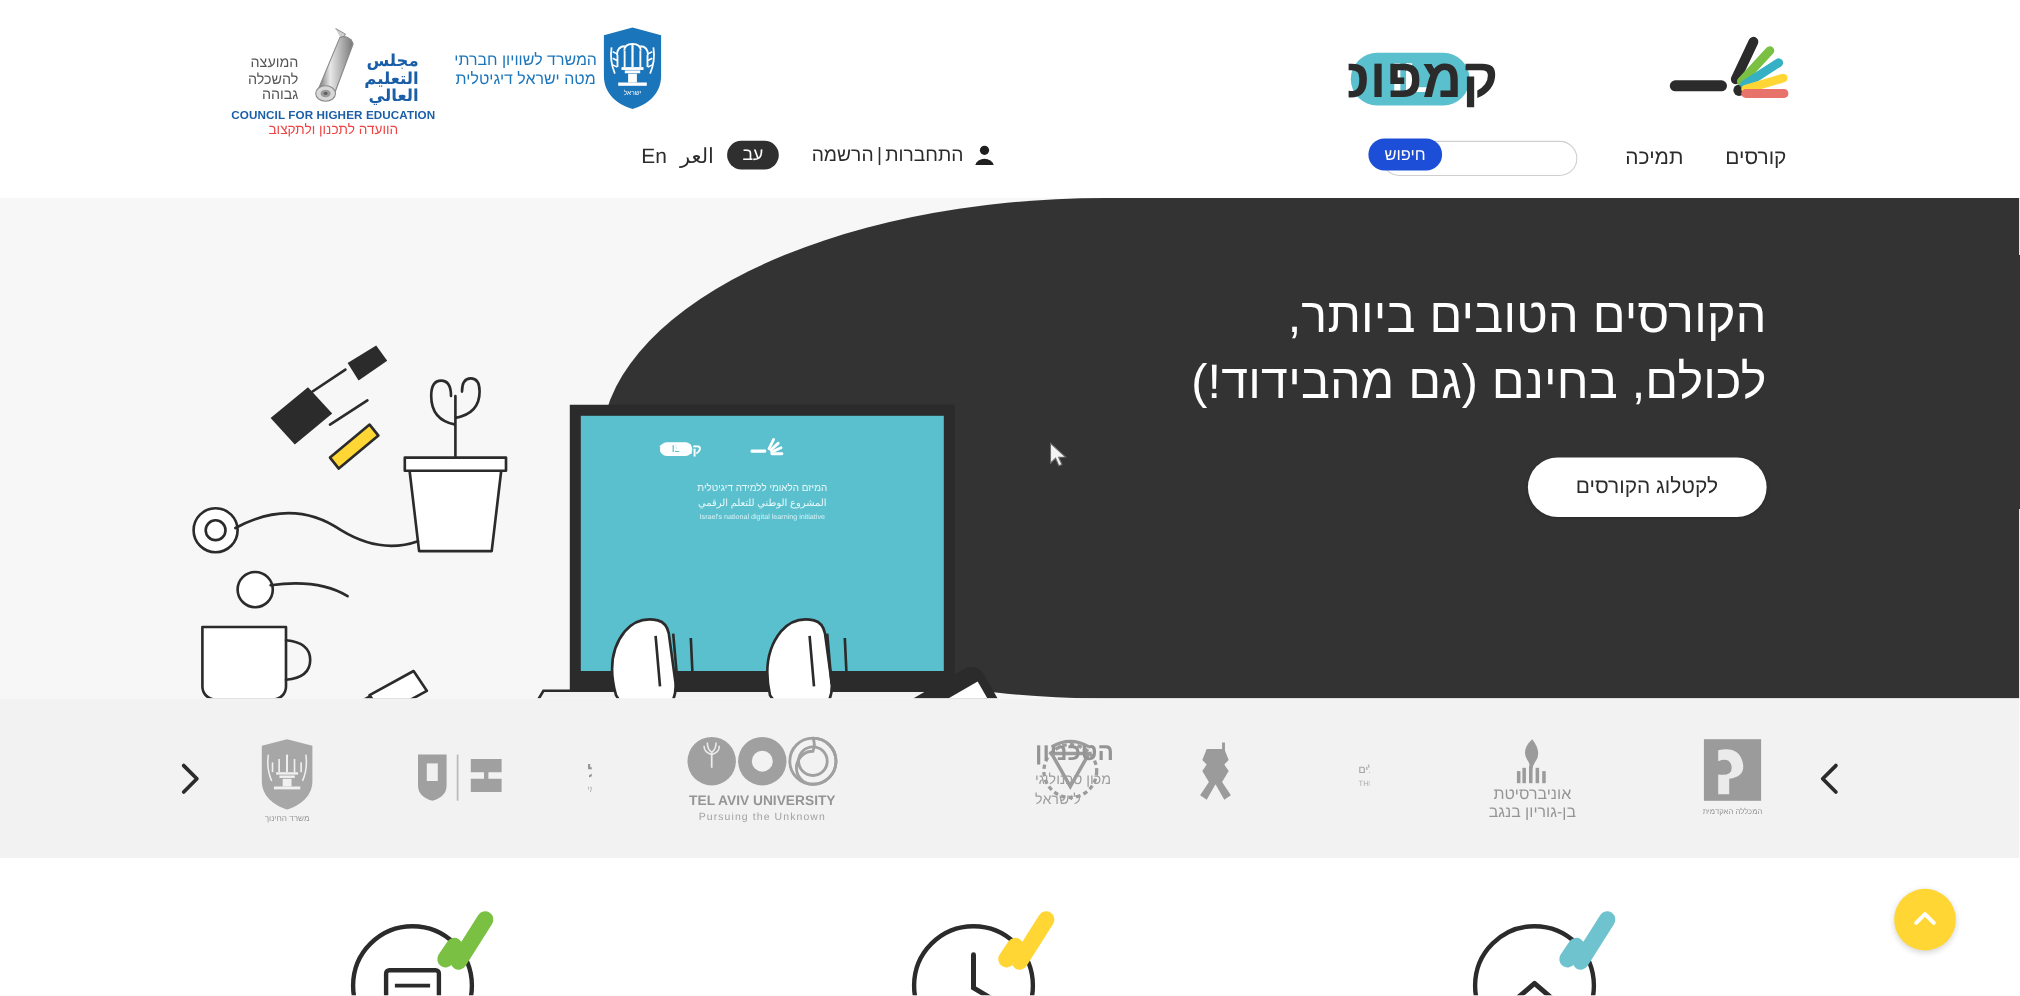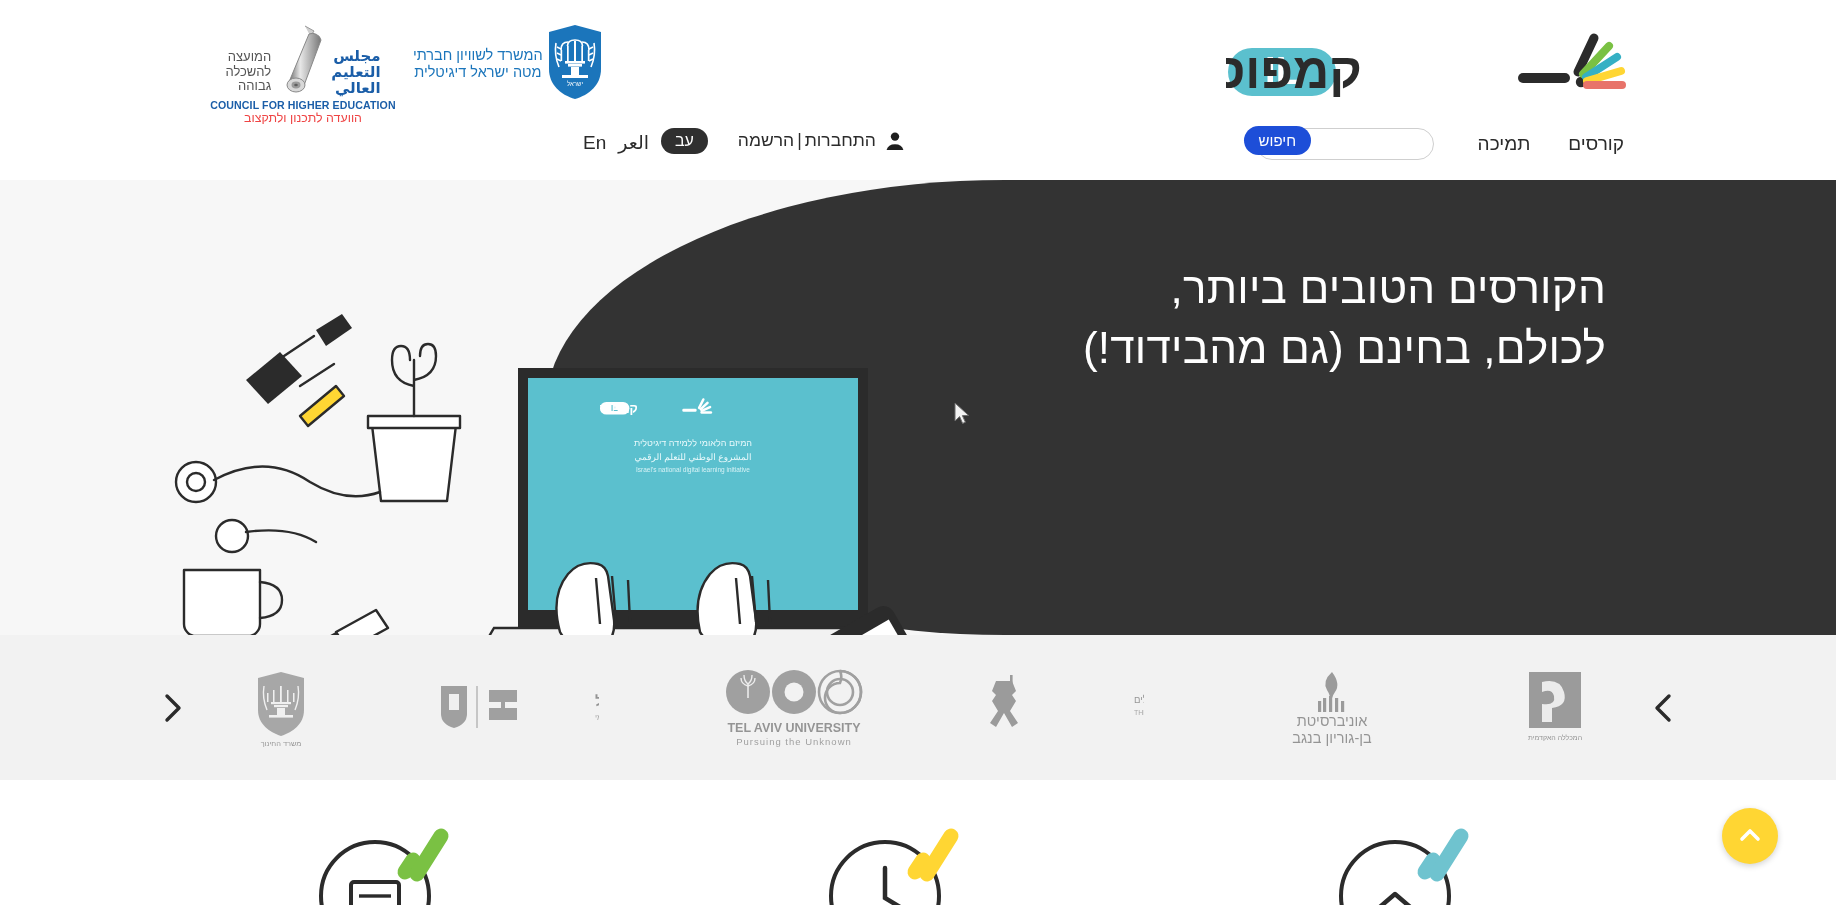--- a/index.html
+++ b/index.html
@@ -355,20 +355,21 @@
           <rect x="770" y="596" width="92" height="58" rx="28" fill="#fff" stroke="#2b2b2b" stroke-width="2.4"></rect>
           <rect x="806" y="604" width="18" height="26" rx="9" fill="#2b2b2b"></rect>
           <path d="M786 614 q8 -12 22 -12" stroke="#2b2b2b" stroke-width="2" fill="none"></path>
         </g>
       </svg>
     </div>
 
     <div class="hero-copy">
       <div class="hero-line">הקורסים הטובים ביותר,</div>
       <div class="hero-line">לכולם, בחינם (גם מהבידוד!)</div>
+      <a href="#" class="hero-cta">לקטלוג הקורסים</a>
     </div>
 
     <span class="cursor">
       <svg width="18" height="24" viewBox="0 0 18 24">
         <path d="M1 1 L1 19 L5.6 14.6 L8.6 21.4 L11.4 20.2 L8.4 13.6 L14.6 13.4 Z" fill="#f3f3f3" stroke="#6b6b6b" stroke-width="1"></path>
       </svg>
     </span>
   </section>
 
   <section class="partners">
@@ -407,20 +408,32 @@
         <svg width="160" height="70" viewBox="0 0 160 70">
           <g fill="#666" transform="translate(20,8)">
             <path d="M8 0 l4 10 l-4 4 l4 6 l-6 10 l8 12 l-6 4 l-8 -14 l-8 14 l-6 -4 l8 -12 l-6 -10 l4 -6 l-4 -4 l4 -10 z"></path>
             <rect x="6" y="-6" width="2.6" height="10"></rect>
           </g>
           <text x="150" y="30" font-size="9.5" fill="#5c5c5c" text-anchor="end" font-family="'Liberation Sans',sans-serif" direction="rtl">העברית בירושלים</text>
           <text x="150" y="42" font-size="7" fill="#777" text-anchor="end" font-family="'Liberation Sans',sans-serif">THE HEBREW UNIVERSITY</text>
         </svg>
       </div>
 
+      <div class="partner">
+        <svg width="170" height="85" viewBox="0 0 170 85">
+          <g transform="translate(130,14)">
+            <circle cx="0" cy="22" r="24" fill="none" stroke="#666" stroke-width="3" stroke-dasharray="4 3"></circle>
+            <path d="M-17 6 h34 l-17 30 z" fill="none" stroke="#666" stroke-width="3.2"></path>
+            <path d="M-17 0 q17 -10 34 0" fill="none" stroke="#666" stroke-width="3"></path>
+          </g>
+          <text x="98" y="26" font-size="22" fill="#5c5c5c" text-anchor="end" font-family="'Liberation Sans',sans-serif" font-weight="700" direction="rtl">הטכניון</text>
+          <text x="98" y="48" font-size="13" fill="#6a6a6a" text-anchor="end" font-family="'Liberation Sans',sans-serif" direction="rtl">מכון טכנולוגי</text>
+          <text x="98" y="66" font-size="13" fill="#6a6a6a" text-anchor="end" font-family="'Liberation Sans',sans-serif" direction="rtl">לישראל</text>
+        </svg>
+      </div>
 
       <div class="partner">
         <svg width="160" height="84" viewBox="0 0 160 84">
           <circle cx="36" cy="26" r="22" fill="#6e6e6e"></circle>
           <g fill="#e9e9e9" transform="translate(36,18)">
             <rect x="-0.8" y="0" width="1.6" height="14"></rect>
             <path d="M0 2 q-7 -2 -7 -8 M0 2 q7 -2 7 -8 M0 0 q-4 -3 -4 -9 M0 0 q4 -3 4 -9" stroke="#e9e9e9" stroke-width="1.4" fill="none"></path>
           </g>
           <circle cx="82" cy="26" r="22" fill="#6e6e6e"></circle>
             <circle cx="82" cy="26" r="9.5" fill="#f2f2f2"></circle>

